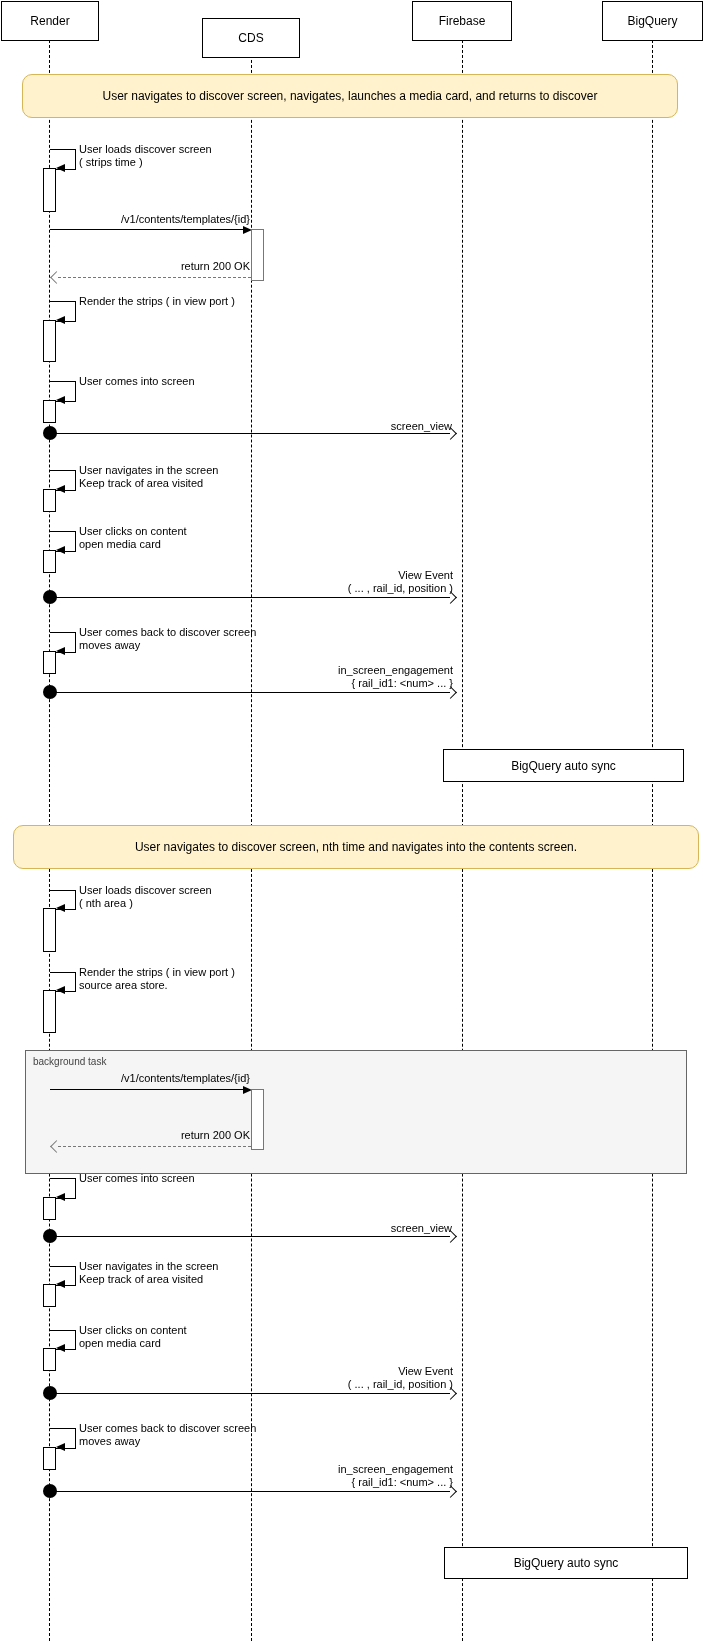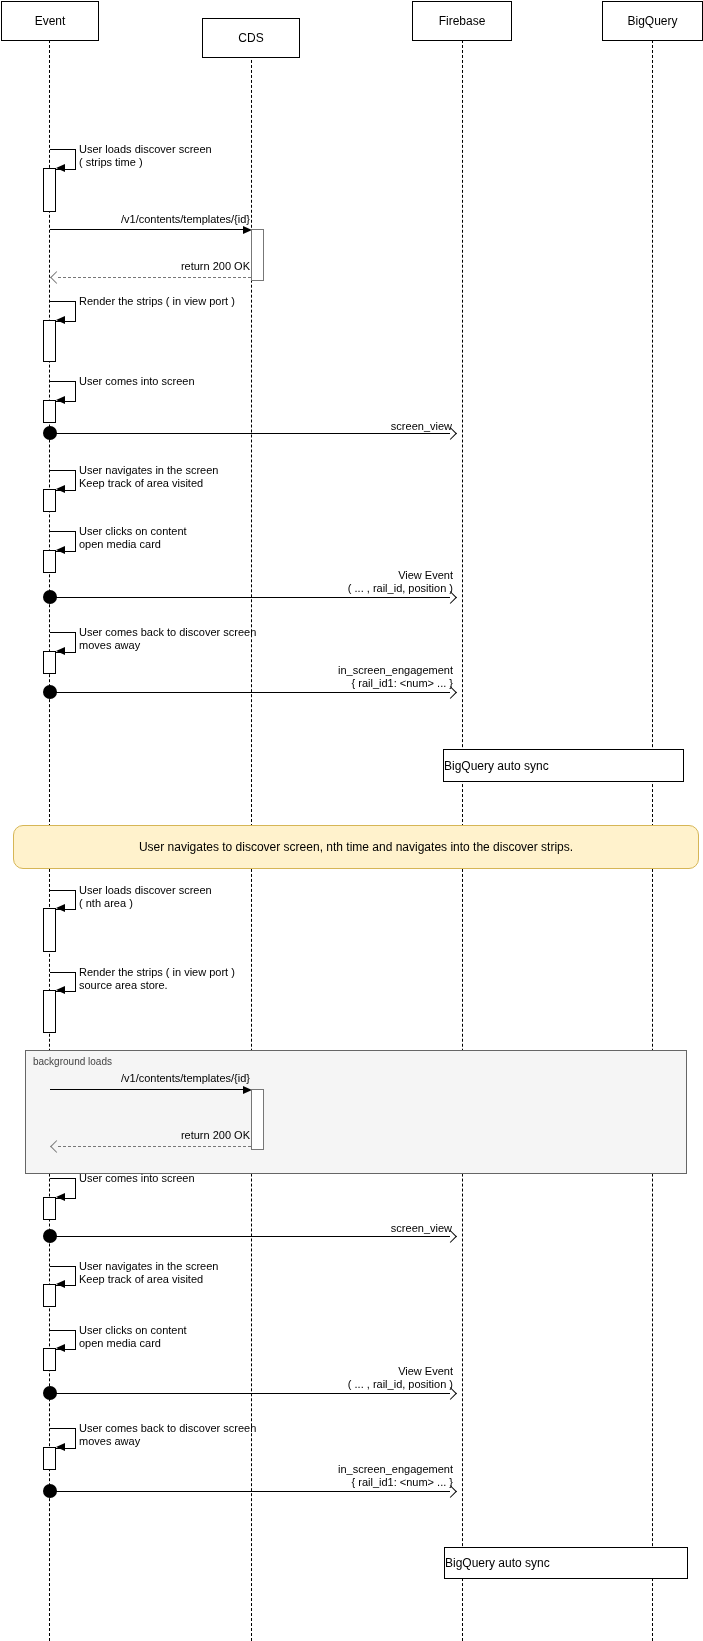--- a/index.html
+++ b/index.html
@@ -20,45 +20,48 @@
   .actg{position:absolute;width:11px;background:#fff;border:1px solid #777;}
   .hl{position:absolute;height:0;border-top:1px solid #000;}
   .rl{position:absolute;height:0;border-top:1px dashed #777;}
   .cr{position:absolute;width:8px;height:8px;border-top:1px solid #000;border-right:1px solid #000;transform:rotate(45deg);}
   .cl{position:absolute;width:8px;height:8px;border-top:1px solid #777;border-right:1px solid #777;transform:rotate(-135deg);}
   .ml{position:absolute;font-size:11px;line-height:13px;white-space:nowrap;}
   .mc{position:absolute;font-size:11px;line-height:13px;text-align:right;white-space:nowrap;}
   .dot{position:absolute;width:14px;height:14px;border-radius:50%;background:#000;}
   .fr{position:absolute;background:var(--frame-fill,#F5F5F5);border:1px solid #666;}
   .frlbl{position:absolute;font-size:10px;color:#444;}
-  .sync{position:absolute;border:1px solid #000;background:#fff;display:flex;align-items:center;font-size:12px;}
+  .sync{position:absolute;border:1px solid #000;background:#fff;display:flex;align-items:center;justify-content:center;font-size:12px;}
 </style>
 </head>
 <body>
 
 <div id="canvas">
 
   <div class="ll" style="left:49px;top:40px;height:1601px"></div>
   <div class="ll" style="left:251px;top:40px;height:1601px"></div>
   <div class="ll" style="left:462px;top:40px;height:1601px"></div>
   <div class="ll" style="left:652px;top:40px;height:1601px"></div>
 
   <div class="pb" style="left:1px;top:1px;width:96px">
-      <span>Event</span>
+      <span>Render</span>
     </div>
   <div class="pb" style="left:202px;top:18px;width:96px">
       <span>CDS</span>
     </div>
   <div class="pb" style="left:412px;top:1px;width:98px">
       <span>Firebase</span>
     </div>
   <div class="pb" style="left:602px;top:1px;width:99px">
       <span>BigQuery</span>
     </div>
 
+  <div class="ban" style="left:22px;top:74px;width:654px">
+    <span>User navigates to discover screen, navigates, launches a media card, and returns to discover</span>
+  </div>
 
   <div class="brk" style="left:50px;top:149px;width:25px;height:19px"></div>
   <div class="tl" style="left:56px;top:164px"></div>
   <div class="act" style="left:43px;top:168px;height:42px"></div>
   <div class="ml" style="left:79px;top:143px">
     <div>User loads discover screen</div>
     <div>( strips time )</div>
   </div>
 
   <div class="mc" style="left:50px;top:213px;width:200px">/v1/contents/templates/{id}</div>
@@ -126,41 +129,41 @@
   </div>
   <div class="dot" style="left:43px;top:685px"></div>
   <div class="hl" style="left:56px;top:692px;width:394px"></div>
   <div class="cr" style="left:446px;top:688px"></div>
 
   <div class="sync" style="left:443px;top:749px;width:239px;height:31px">
     <span>BigQuery auto sync</span>
   </div>
 
   <div class="ban" style="left:13px;top:825px;width:684px">
-    <span>User navigates to discover screen, nth time and navigates into the discover strips.</span>
+    <span>User navigates to discover screen, nth time and navigates into the contents screen.</span>
   </div>
 
   <div class="brk" style="left:50px;top:890px;width:25px;height:18px"></div>
   <div class="tl" style="left:56px;top:904px"></div>
   <div class="act" style="left:43px;top:908px;height:42px"></div>
   <div class="ml" style="left:79px;top:884px">
     <div>User loads discover screen</div>
     <div>( nth area )</div>
   </div>
 
   <div class="brk" style="left:50px;top:972px;width:25px;height:18px"></div>
   <div class="tl" style="left:56px;top:986px"></div>
   <div class="act" style="left:43px;top:990px;height:41px"></div>
   <div class="ml" style="left:79px;top:966px">
     <div>Render the strips ( in view port )</div>
     <div>source area store.</div>
   </div>
 
   <div class="fr" style="left:25px;top:1050px;width:660px;height:122px"></div>
-  <div class="frlbl" style="left:33px;top:1056px">background loads</div>
+  <div class="frlbl" style="left:33px;top:1056px">background task</div>
   <div class="mc" style="left:50px;top:1072px;width:200px">/v1/contents/templates/{id}</div>
   <div class="hl" style="left:50px;top:1089px;width:194px"></div>
   <div class="tr" style="left:243px;top:1086px"></div>
   <div class="actg" style="left:251px;top:1089px;height:59px"></div>
   <div class="mc" style="left:50px;top:1129px;width:200px">return 200 OK</div>
   <div class="rl" style="left:58px;top:1146px;width:193px"></div>
   <div class="cl" style="left:52px;top:1142px"></div>
 
   <div class="brk" style="left:50px;top:1178px;width:25px;height:19px"></div>
   <div class="tl" style="left:56px;top:1193px"></div>

